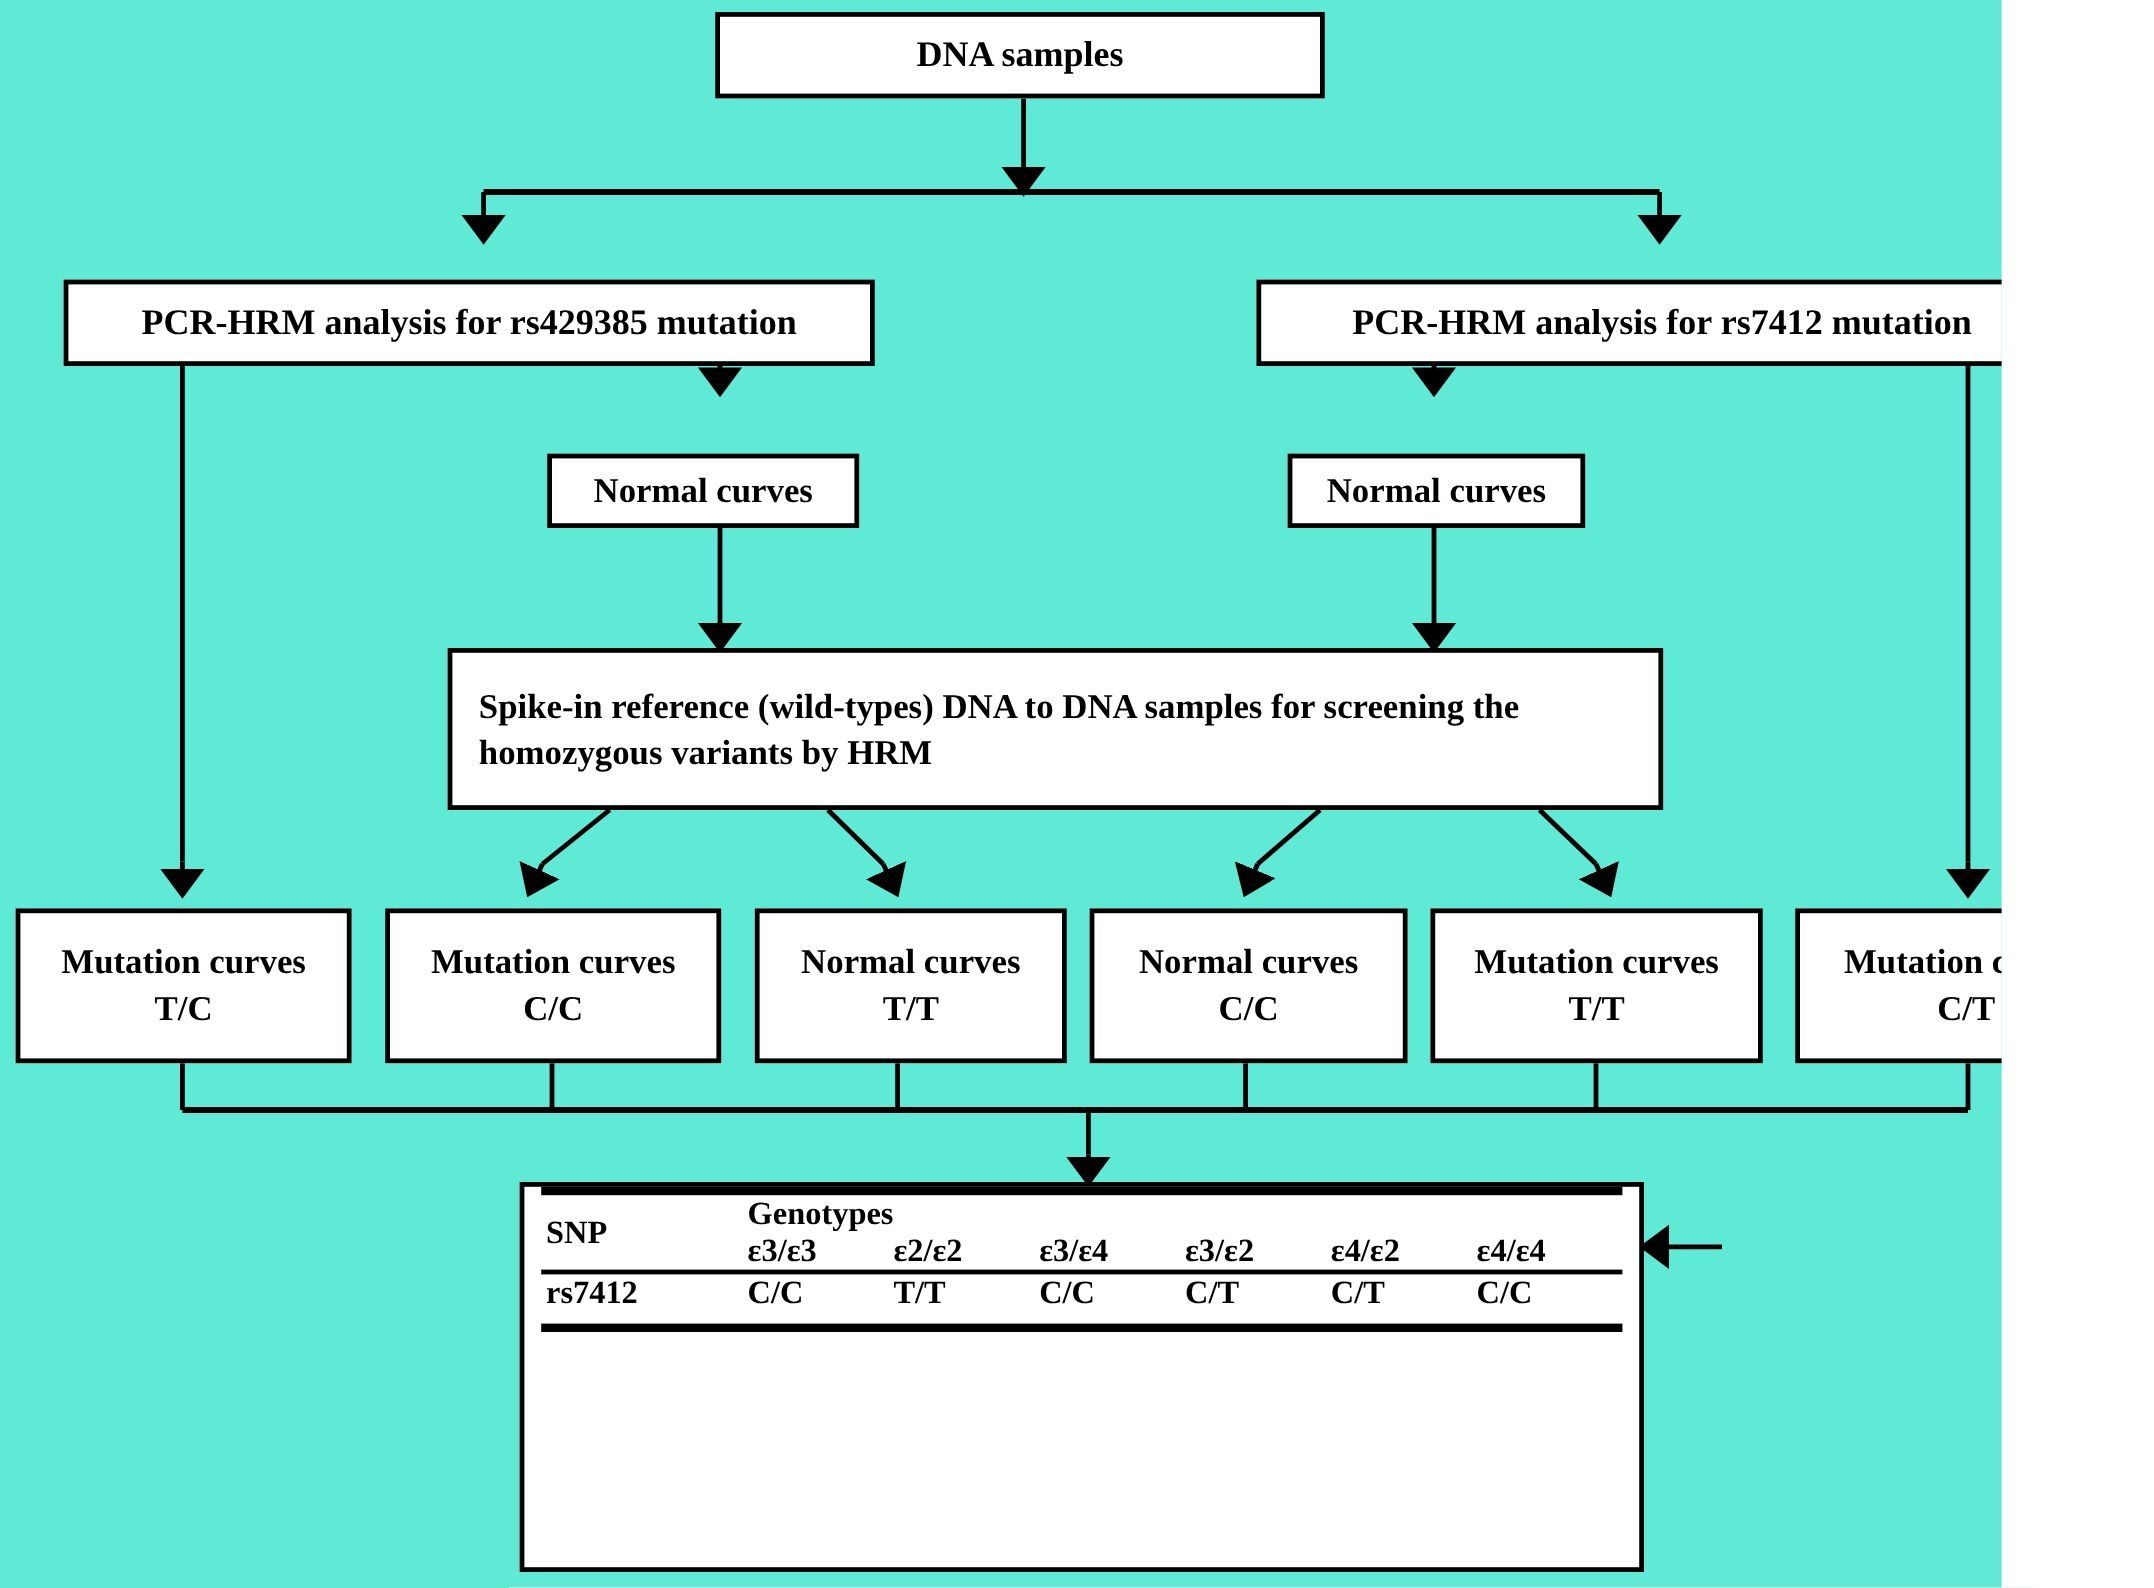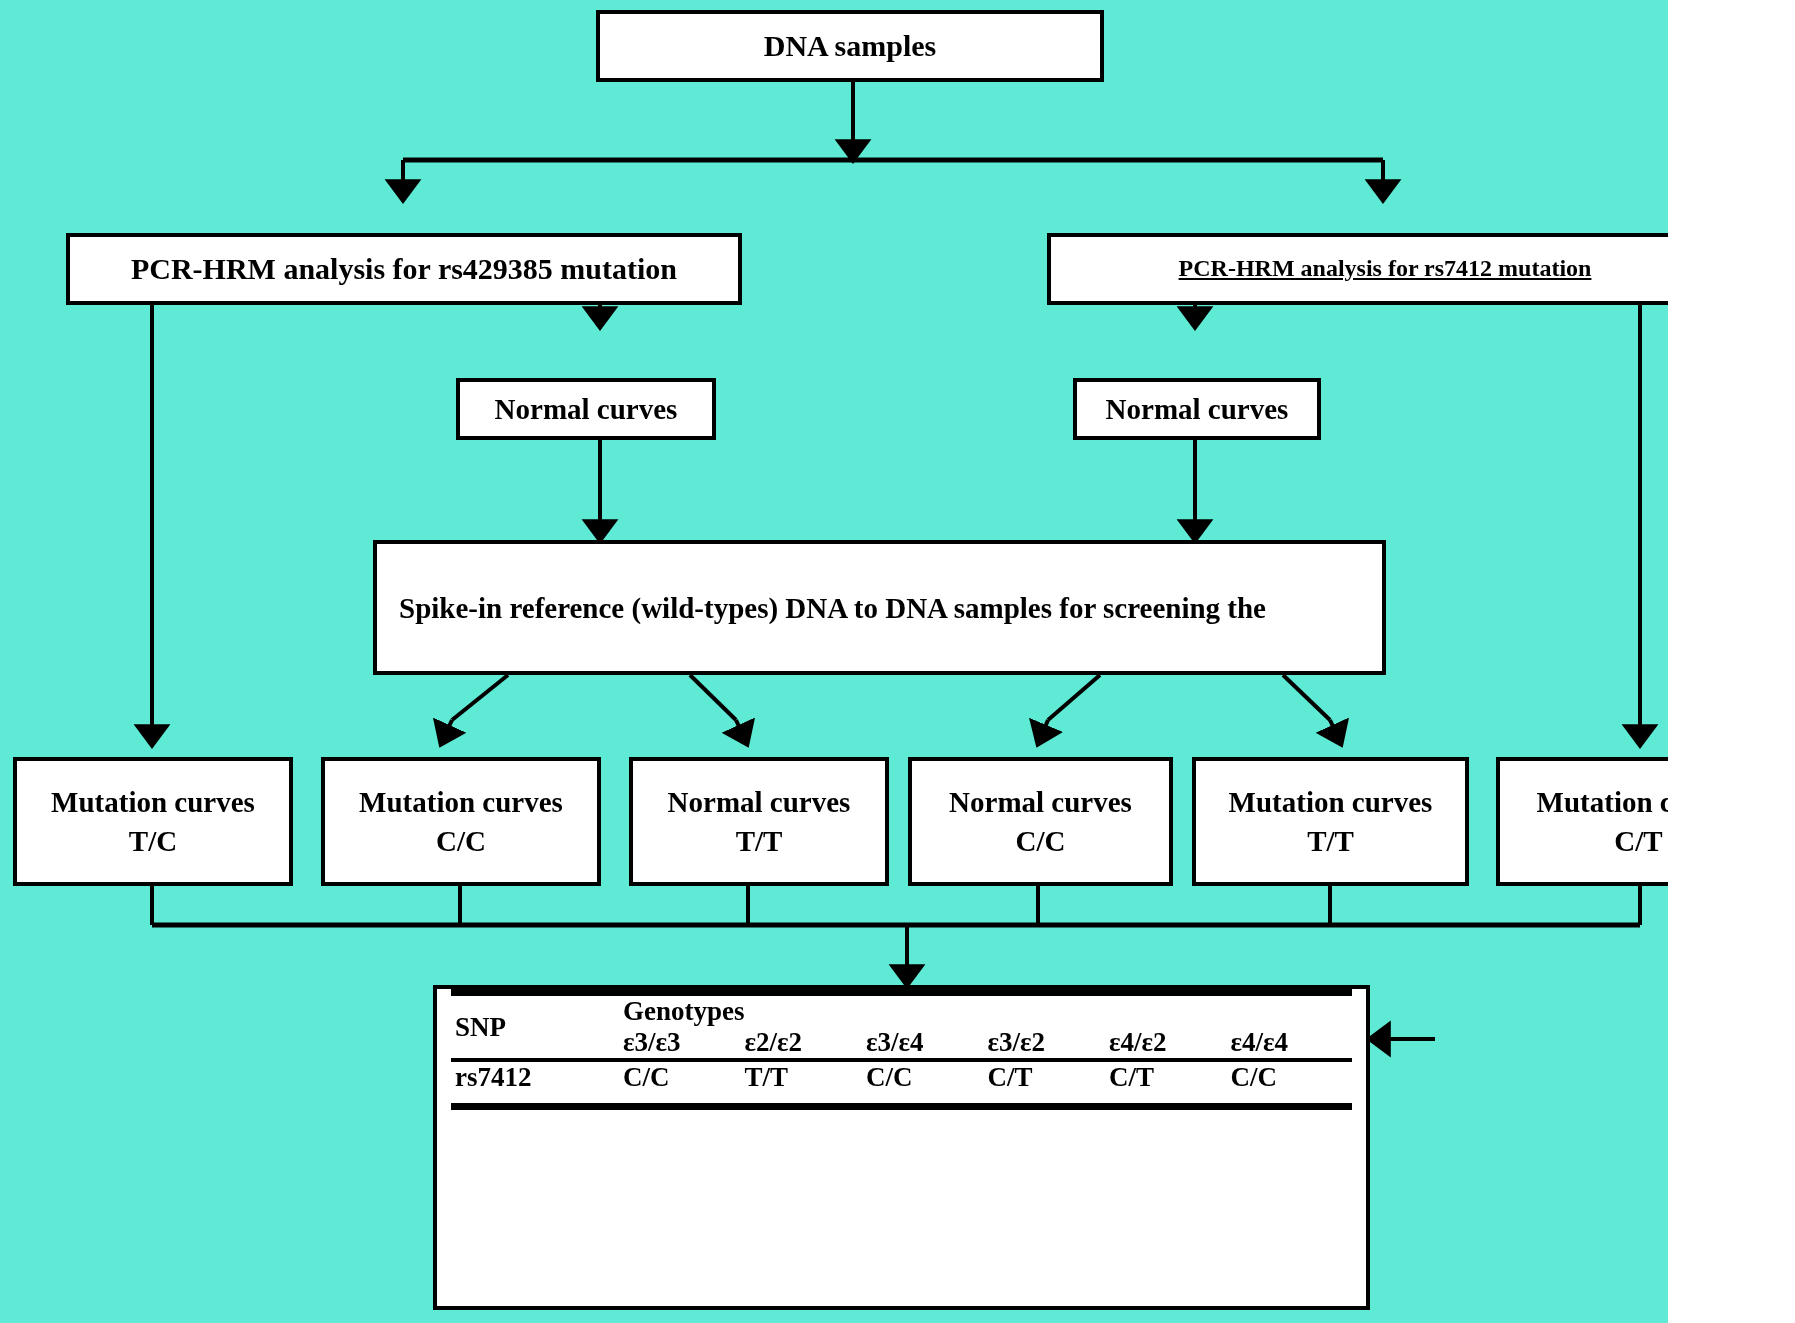--- a/index.html
+++ b/index.html
@@ -187,38 +187,39 @@
 
       <line x1="1435" y1="1039" x2="1390" y2="1039"></line>
       <line x1="1390" y1="1039" x2="1370" y2="1039" marker-end="url(#arw)"></line>
     </g>
   </svg>
 
   <div class="node" style="left:596px; top:10px; width:508px; height:72px; font-size:30px;">
     <span class="ln">DNA samples</span>
   </div>
 
-  <div class="node" style="left:66px; top:233px; width:676px; height:72px; font-size:30px;">
+  <div class="node" style="left:53px; top:233px; width:676px; height:72px; font-size:30px;">
     <span class="ln">PCR-HRM analysis for rs429385 mutation</span>
   </div>
 
-  <div class="node" style="left:1047px; top:233px; width:676px; height:72px; font-size:24px;text-decoration:underline;">
+  <div class="node" style="left:1047px; top:233px; width:676px; height:72px; font-size:30px;">
     <span class="ln">PCR-HRM analysis for rs7412 mutation</span>
   </div>
 
   <div class="node" style="left:456px; top:378px; width:260px; height:62px; font-size:29px;">
     <span class="ln">Normal curves</span>
   </div>
 
   <div class="node" style="left:1073px; top:378px; width:248px; height:62px; font-size:29px;">
     <span class="ln">Normal curves</span>
   </div>
 
   <div class="node node-wide-text" style="left:373px; top:540px; width:1013px; height:135px; font-size:29px;">
     <span class="ln">Spike-in reference (wild-types) DNA to DNA samples for screening the</span>
+    <span class="ln last">homozygous variants by HRM</span>
   </div>
 
   <div class="node" style="left:13px; top:757px; width:280px; height:129px; font-size:29px;">
     <span class="ln">Mutation curves</span>
     <span class="ln">T/C</span>
   </div>
 
   <div class="node" style="left:321px; top:757px; width:280px; height:129px; font-size:29px;">
     <span class="ln">Mutation curves</span>
     <span class="ln">C/C</span>

